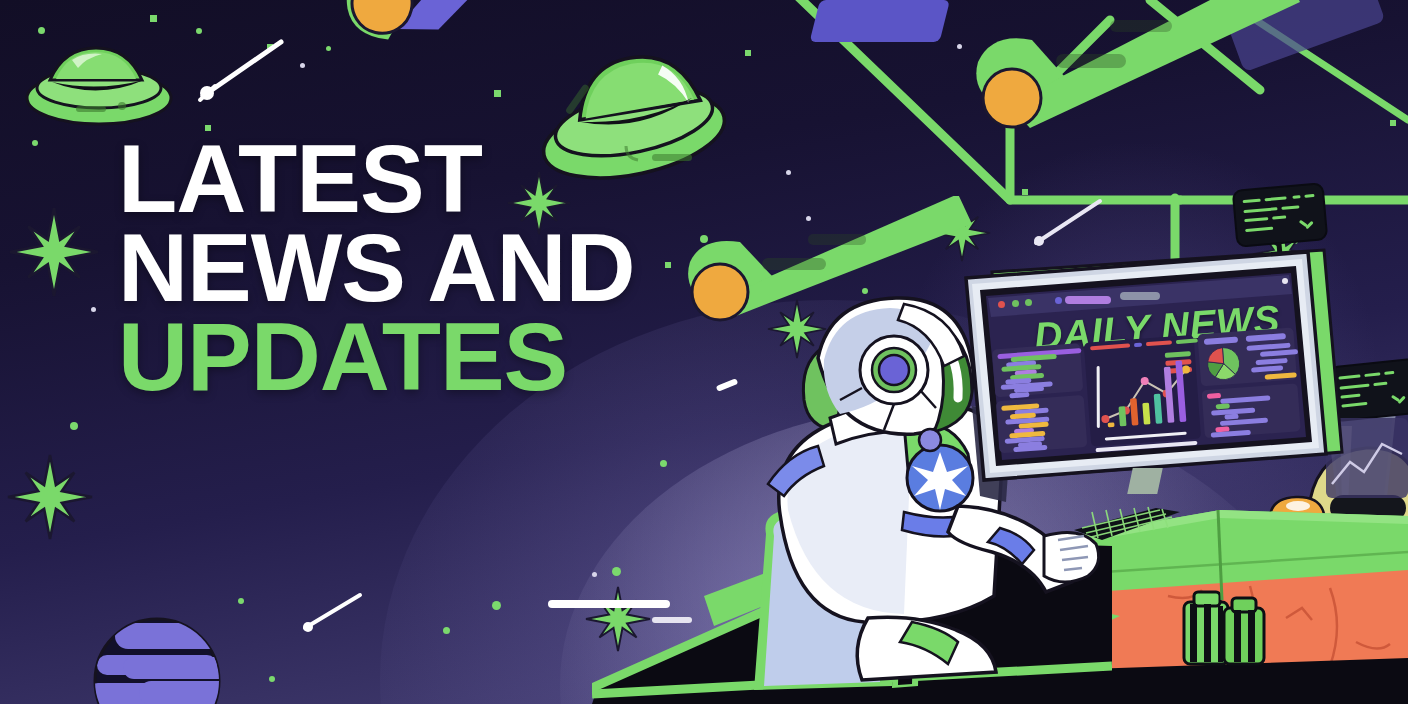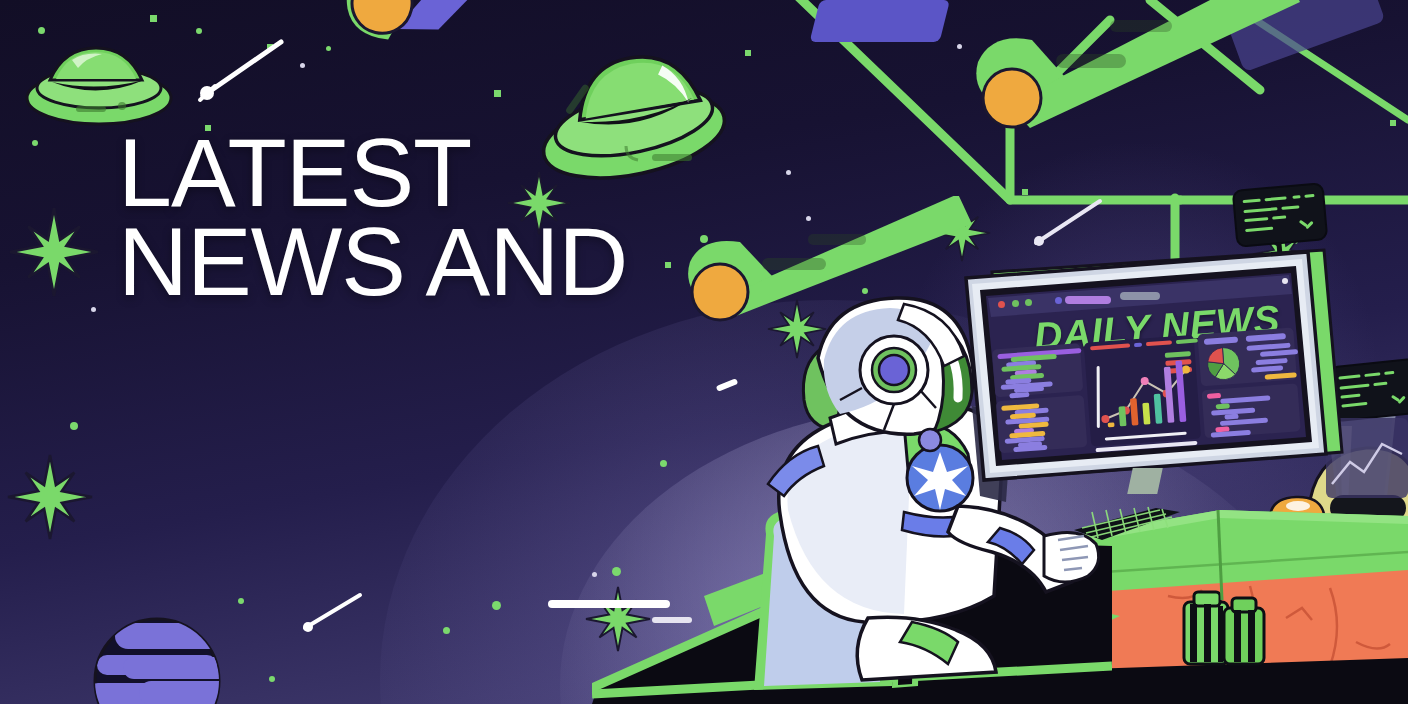--- a/index.html
+++ b/index.html
@@ -25,22 +25,22 @@
   .star-dot{background:#7bd96d;border-radius:50%;}
   .star-sq{background:#7bd96d;}
   .star-wh{background:#d8d6ea;border-radius:50%;}
 
   
   .sparkle{position:absolute;}
   .sparkle svg{display:block;overflow:visible;}
 
   
   .headline{
-    position:absolute;left:118px;top:128px;
-    font-weight:400;letter-spacing:-1px;line-height:.92;
+    position:absolute;left:118px;top:134px;
+    font-weight:700;letter-spacing:-1px;line-height:.92;
     text-transform:uppercase;
     text-shadow:0 3px 10px rgba(0,0,0,.35);
   }
   .hl-line{display:block;font-size:97px;font-stretch:condensed;}
   .hl-w{color:#ffffff;}
   .hl-g{color:#7ad96a;}
 
   
   .comet{position:absolute;}
 
@@ -246,20 +246,21 @@
         <rect x="46" y="64" width="96" height="24" rx="12"></rect>
         <rect x="14" y="94" width="130" height="20" rx="10"></rect>
         <rect x="56" y="114" width="90" height="22" rx="11"></rect>
       </g>
     </svg>
   </div>
 
   <div class="headline">
     <span class="hl-line hl-w">LATEST</span>
     <span class="hl-line hl-w">NEWS AND</span>
+    <span class="hl-line hl-g">UPDATES</span>
   </div>
 
   <svg class="abs" style="left:1000px;top:530px;" width="408" height="174">
     <path d="M0 58 Q60 30 130 46 Q210 64 268 36 Q330 12 408 30 L408 174 L0 174 Z" fill="#f07a55"></path>
     <path d="M0 92 Q70 72 120 86 Q70 110 0 120 Z" fill="#7ad96a"></path>
     <g stroke="#c44f33" stroke-width="2.5" fill="none" opacity=".75">
       <path d="M52 60 Q64 90 48 126"></path>
       <path d="M250 56 Q262 96 246 140"></path>
       <path d="M330 58 Q344 96 330 136"></path>
       <path d="M286 88 l16 -10 l10 12"></path>

